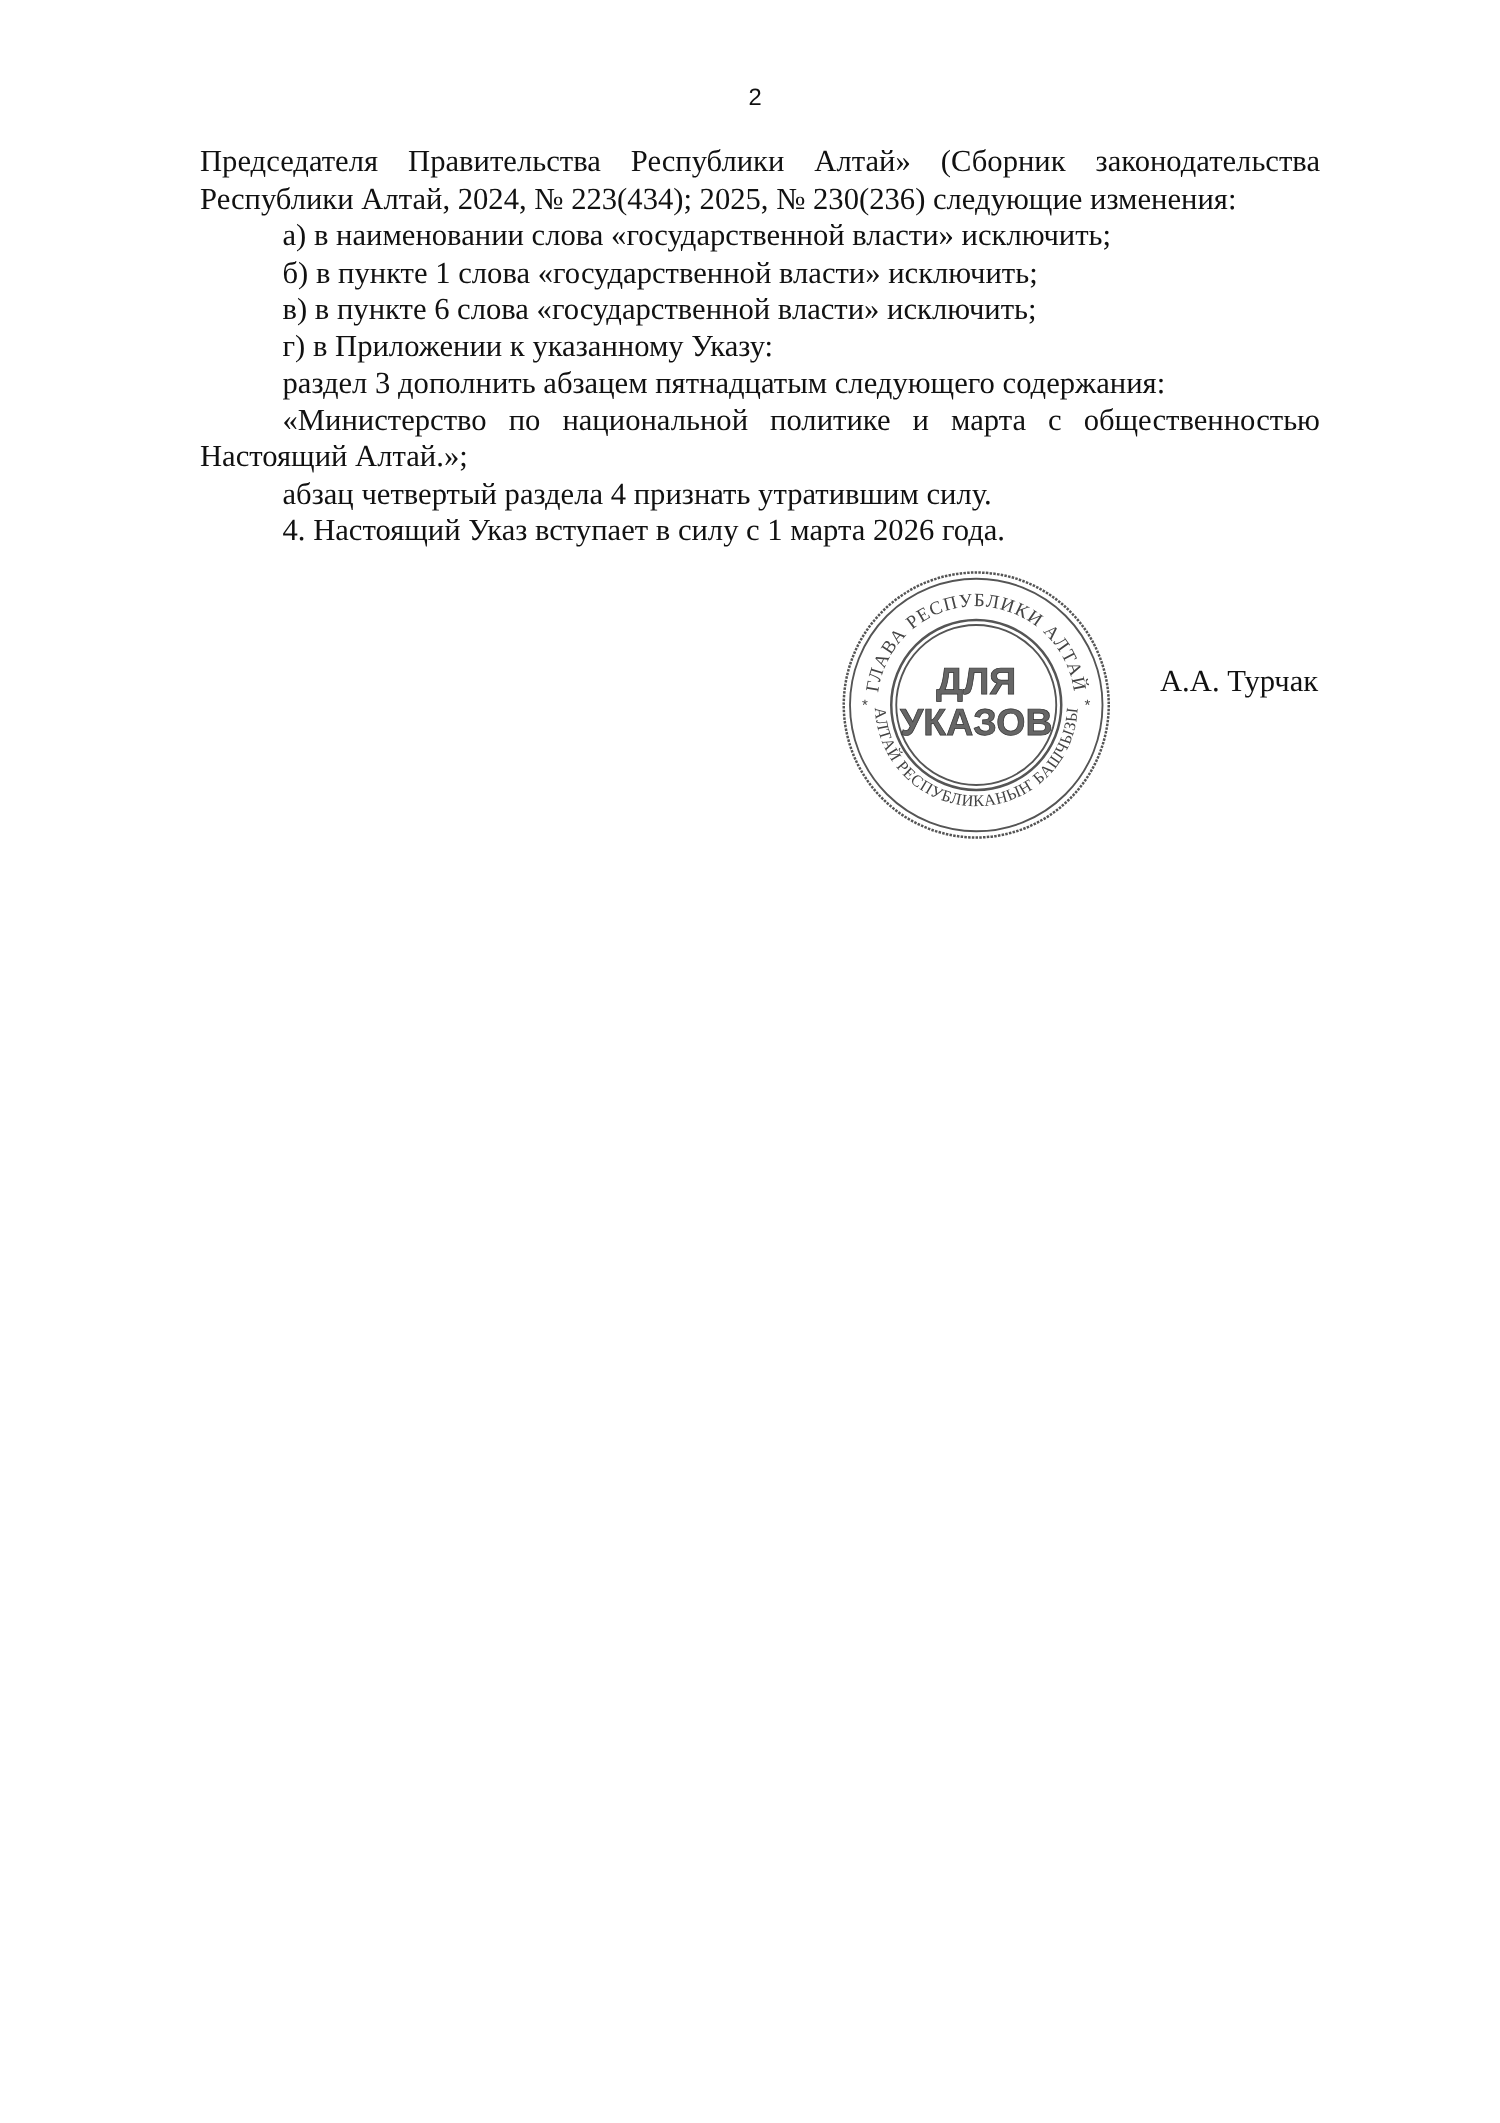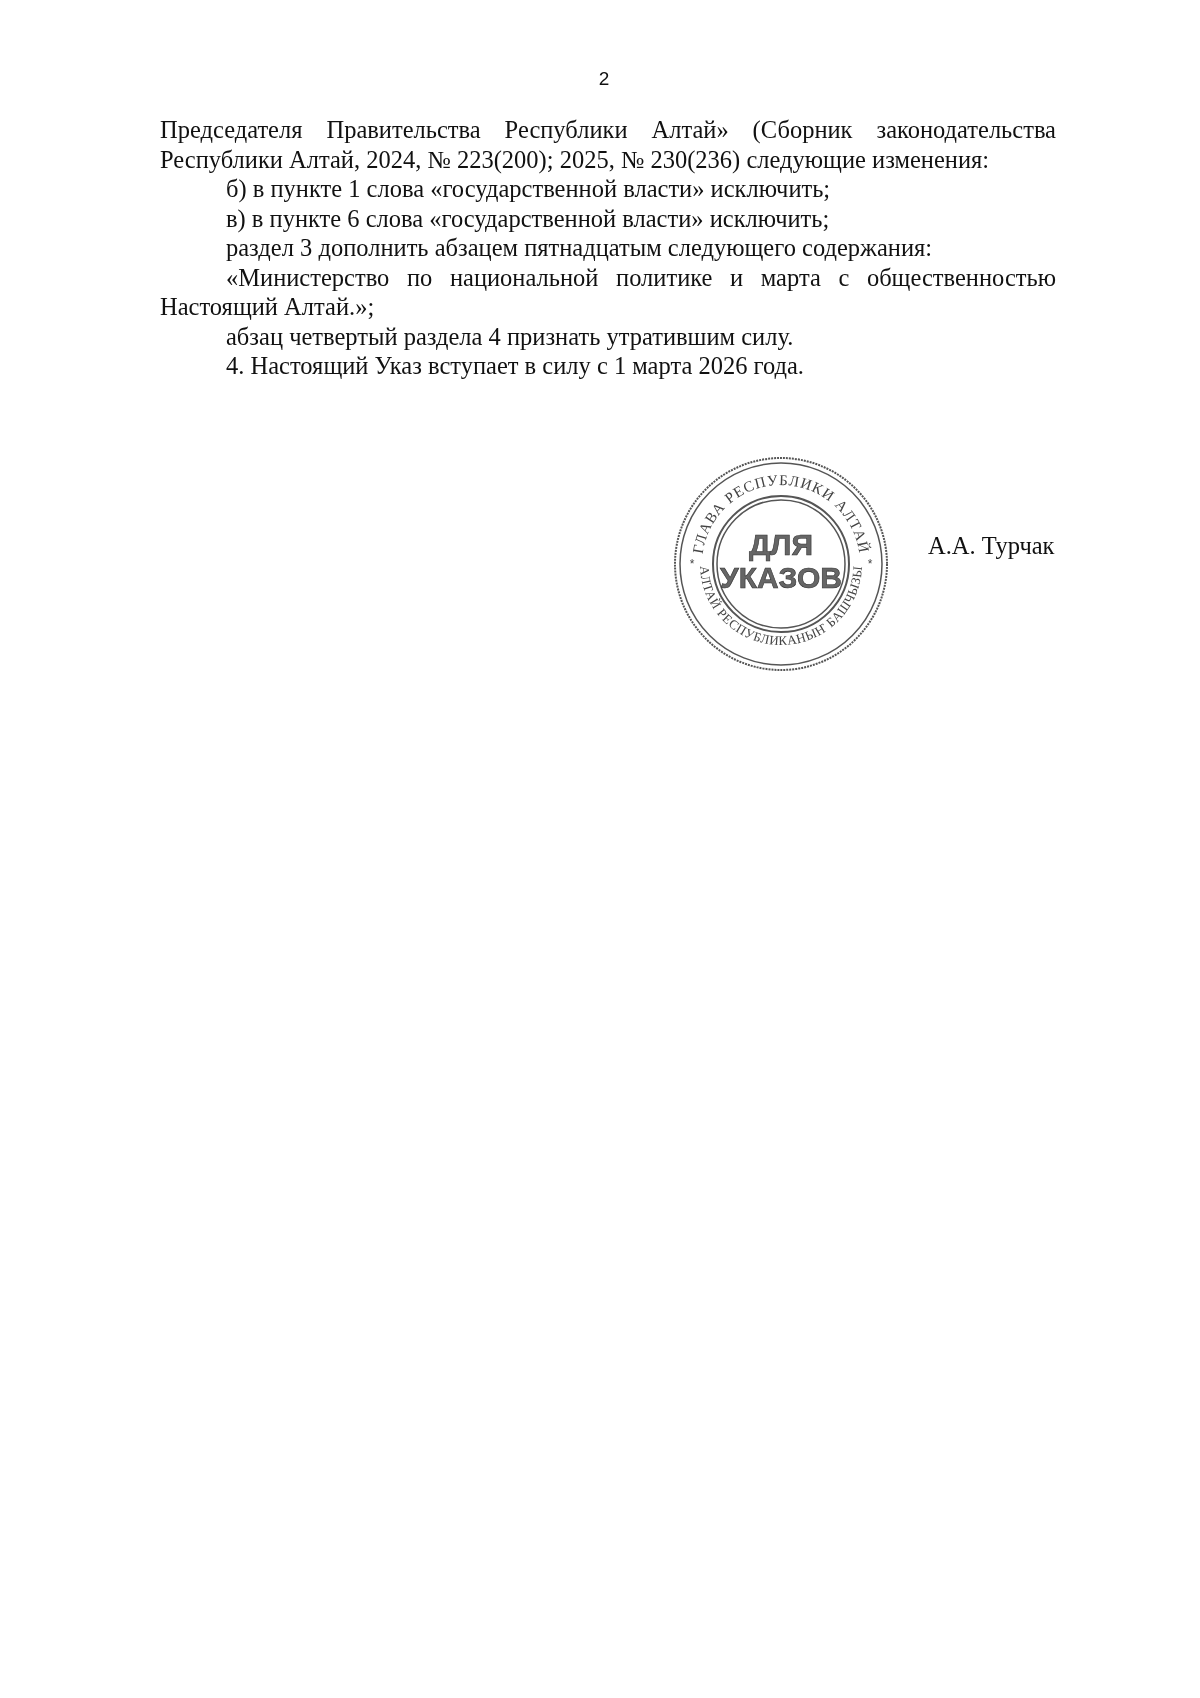--- a/index.html
+++ b/index.html
@@ -14,23 +14,25 @@
     .signature { position: absolute; left: 928px; top: 532px; font-size: 24.5px; }
   </style>
 </head>
 <body>
 
 <div class="page">
   <div class="page-number">2</div>
 
   <div class="body-text">
     <p class="p justify-full">Председателя Правительства Республики Алтай» (Сборник законодательства</p>
-    <p class="p">Республики Алтай, 2024, № 223(200); 2025, № 230(236) следующие изменения:</p>
+    <p class="p">Республики Алтай, 2024, № 223(434); 2025, № 230(236) следующие изменения:</p>
+    <p class="p indent">а) в наименовании слова «государственной власти» исключить;</p>
     <p class="p indent">б) в пункте 1 слова «государственной власти» исключить;</p>
     <p class="p indent">в) в пункте 6 слова «государственной власти» исключить;</p>
+    <p class="p indent">г) в Приложении к указанному Указу:</p>
     <p class="p indent">раздел 3 дополнить абзацем пятнадцатым следующего содержания:</p>
     <p class="p indent justify-full">«Министерство по национальной политике и марта с общественностью</p>
     <p class="p">Настоящий Алтай.»;</p>
     <p class="p indent">абзац четвертый раздела 4 признать утратившим силу.</p>
     <p class="p indent">4. Настоящий Указ вступает в силу с 1 марта 2026 года.</p>
   </div>
 
   <svg class="stamp" viewBox="0 0 218 218">
     <defs>
       <path id="topArc" d="M 30 109 A 79 79 0 0 1 188 109"></path>

